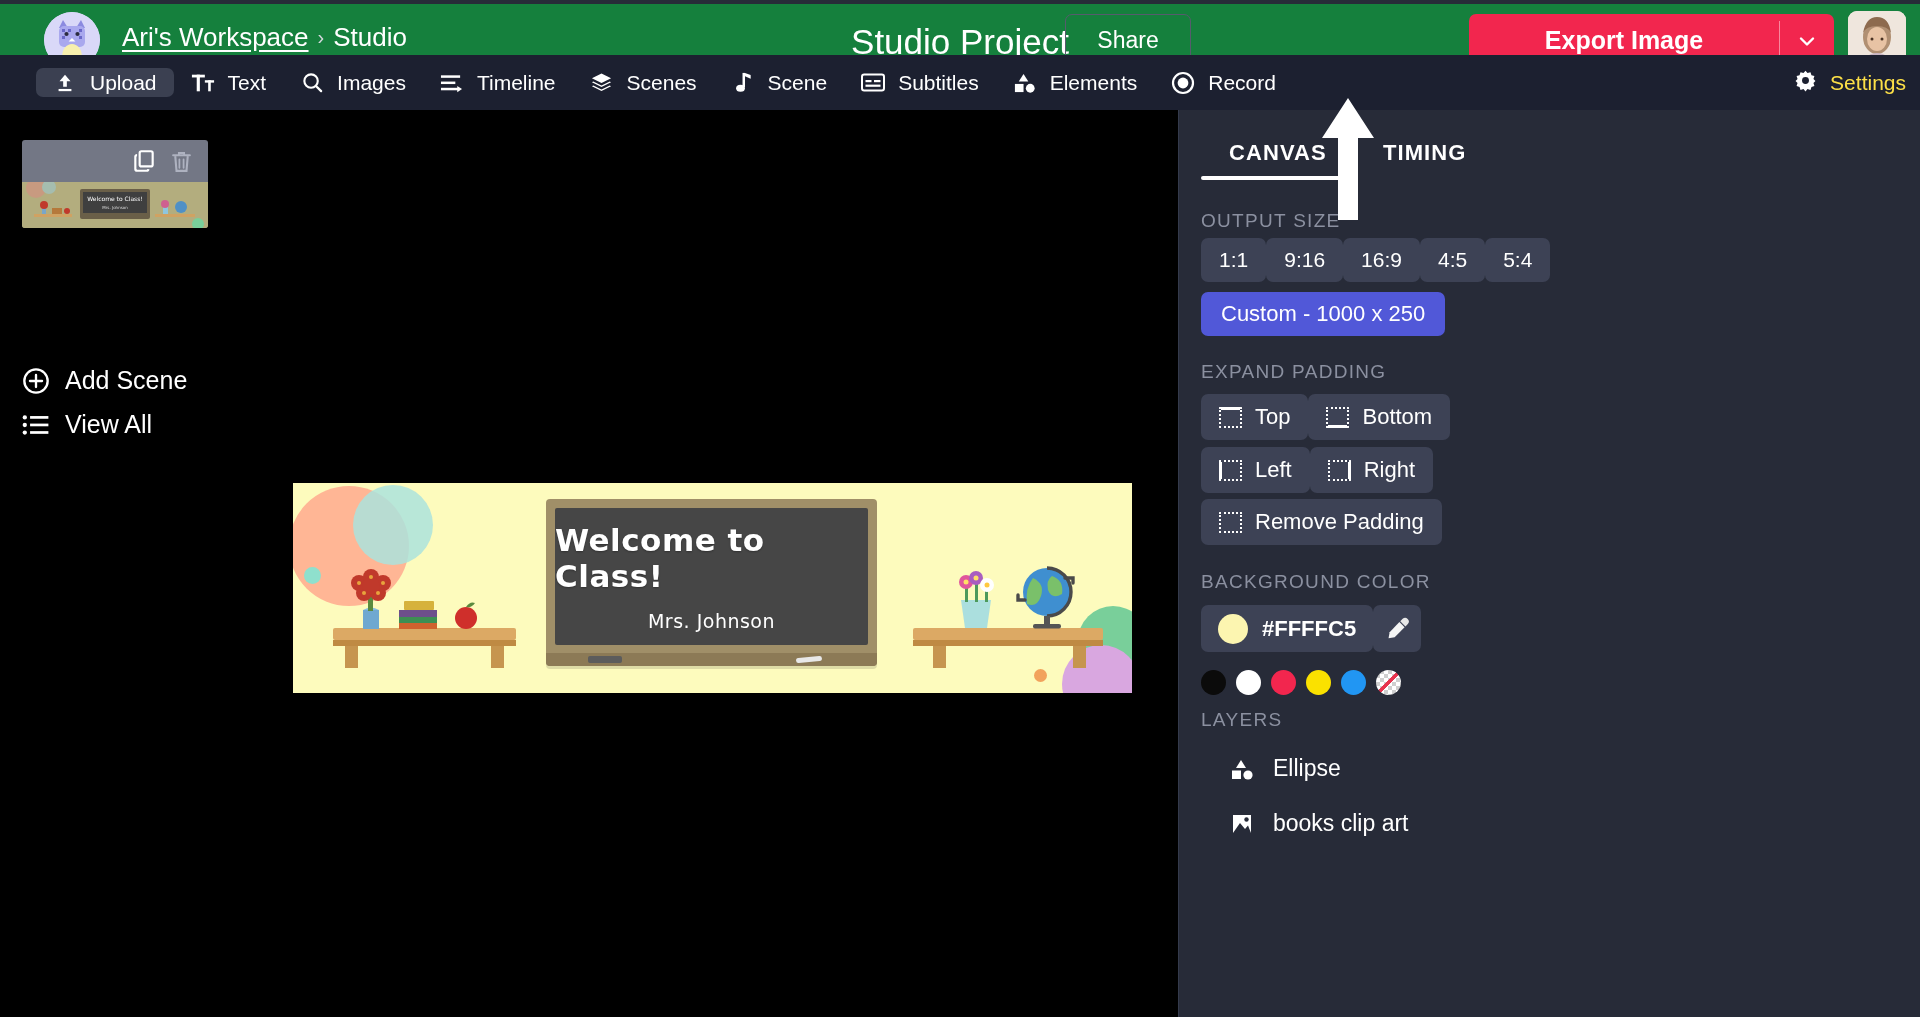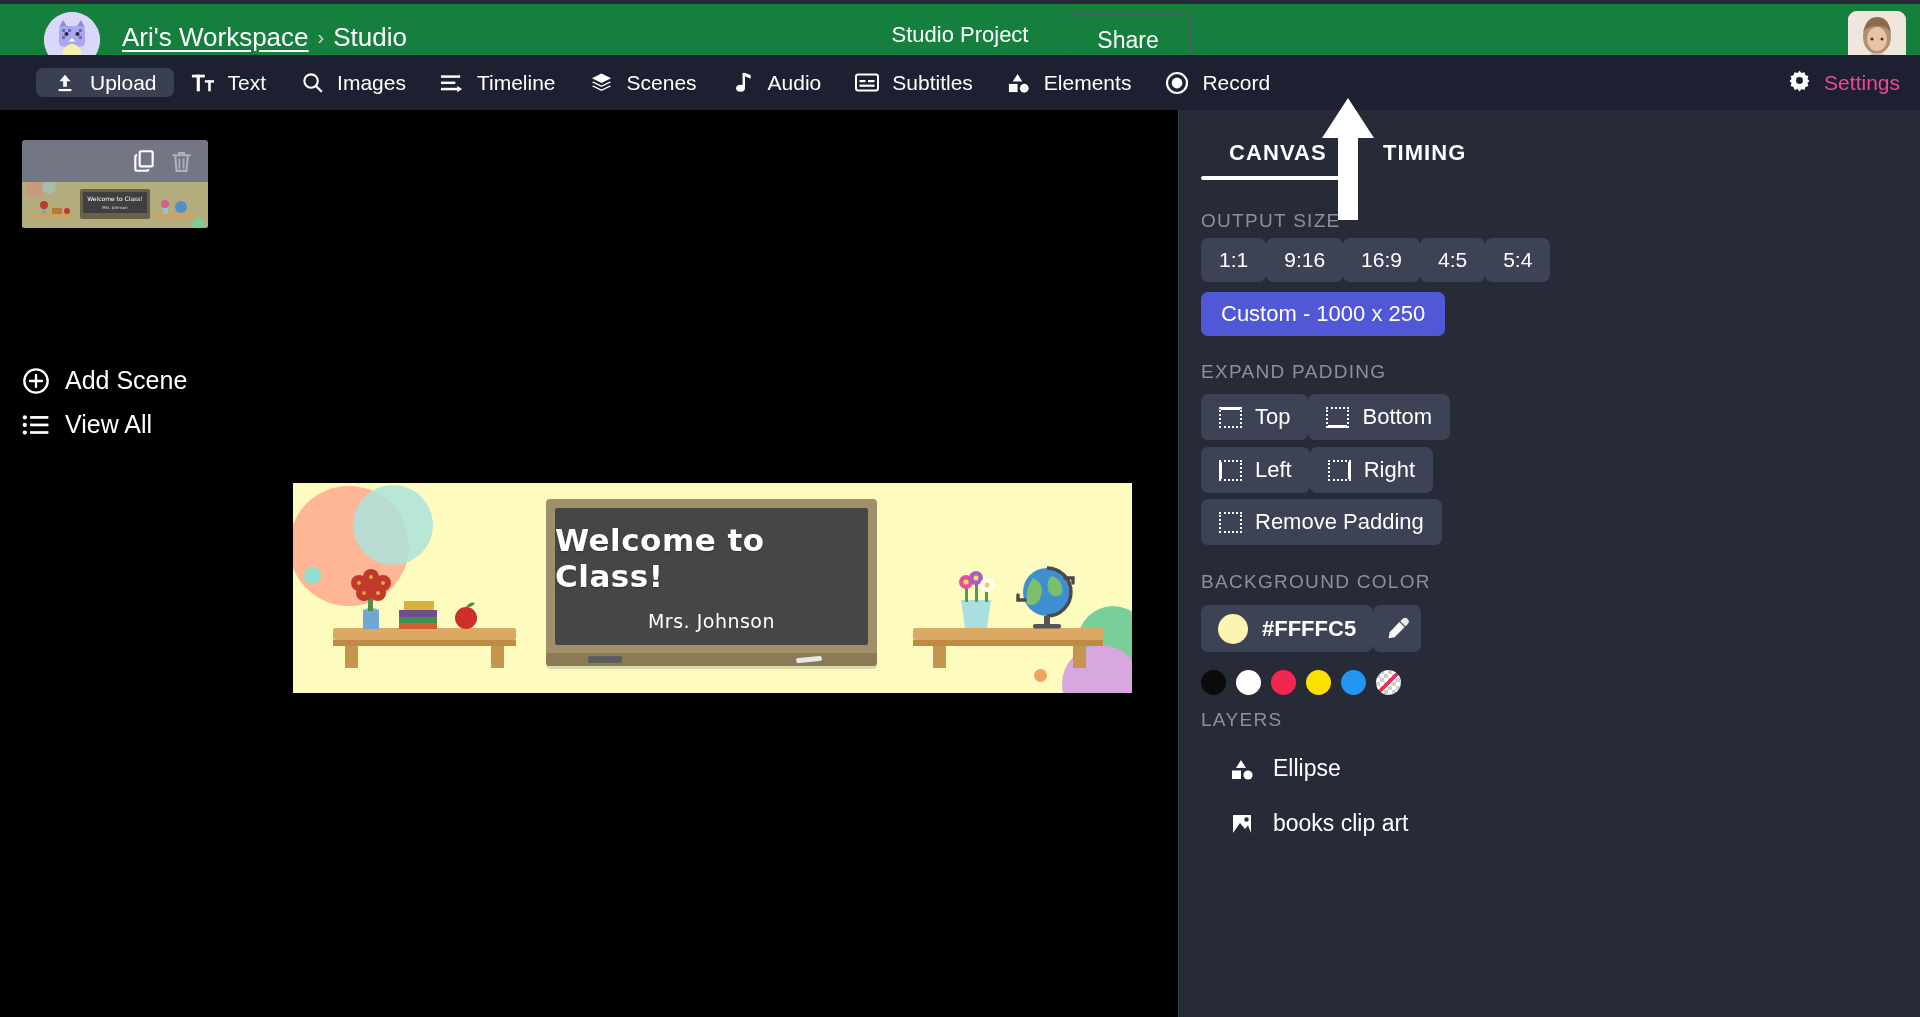--- a/index.html
+++ b/index.html
@@ -26,21 +26,21 @@
   .breadcrumb {
     position: absolute; left: 122px; top: 18px;
     font-size: 26px; color: #ffffff; display: flex; align-items: center; gap: 9px;
     white-space: nowrap;
   }
   .bc-ws { text-decoration: underline; text-underline-offset: 4px; cursor: pointer; }
   .bc-sep { font-size: 20px; color: #d7d9e0; }
   .bc-cur { color: #ffffff; }
   .proj-title {
     position: absolute; left: 0; right: 0; top: 18px;
-    text-align: center; font-size: 22px; color: #ffffff;
+    text-align: center; font-size: 35px; color: #ffffff;
   }
   .btn-share {
     position: absolute; right: 729px; top: 10px;
     width: 126px; height: 53px; border: 1px solid #565b6d; border-radius: 7px;
     background: transparent; color: #ffffff; font-size: 23px;
     display: flex; align-items: center; justify-content: center; cursor: pointer;
     font-family: "Liberation Sans", sans-serif;
   }
   .export-group {
     position: absolute; right: 86px; top: 10px; height: 53px;
@@ -72,22 +72,22 @@
     background: #1c2030; display: flex; align-items: center; padding-left: 36px;
   }
   .tool {
     display: flex; align-items: center; gap: 13px; height: 29px;
     padding: 0 17px; border-radius: 7px; color: #ffffff; font-size: 21px;
     cursor: pointer; white-space: nowrap;
   }
   .tool.active { background: #3b4051; }
   .tool .ticon { display: flex; align-items: center; justify-content: center; width: 24px; height: 24px; }
   .tool-settings {
-    position: absolute; right: 20px; display: flex; align-items: center; gap: 13px;
-    color: #ec4899; font-size: 21px; cursor: pointer;
+    position: absolute; right: 14px; display: flex; align-items: center; gap: 13px;
+    color: #fde047; font-size: 21px; cursor: pointer;
   }
 
   
   .left-panel {
     position: absolute; top: 110px; left: 0; width: 1178px; bottom: 0;
     background: #000000;
   }
   .scene-thumb {
     position: absolute; left: 22px; top: 30px; width: 186px; height: 88px;
     border-radius: 3px; overflow: hidden; cursor: pointer;
@@ -243,20 +243,28 @@
     <div class="breadcrumb">
       <span class="bc-ws">Ari's Workspace</span>
       <span class="bc-sep">›</span>
       <span class="bc-cur">Studio</span>
     </div>
 
     <div class="proj-title">Studio Project</div>
 
     <div class="btn-share">Share</div>
 
+    <div class="export-group">
+      <div class="btn-export">Export Image</div>
+      <div class="btn-export-caret">
+        <svg width="24" height="24" viewBox="0 0 24 24">
+          <path d="M6 9.5 L12 15.5 L18 9.5" fill="none" stroke="#fff" stroke-width="2.4" stroke-linecap="round" stroke-linejoin="round"></path>
+        </svg>
+      </div>
+    </div>
 
     <div class="user-avatar">
       <svg viewBox="0 0 58 58" width="58" height="58">
         <rect width="58" height="58" fill="#efe6dd"></rect>
         <ellipse cx="29" cy="26" rx="14" ry="17" fill="#b08f72"></ellipse>
         <ellipse cx="29" cy="28" rx="10" ry="12" fill="#e8c3a4"></ellipse>
         <path d="M15 22 q3 -16 14 -16 q12 0 14 16 q-3 -7 -14 -7 q-11 0 -14 7z" fill="#8d6a4e"></path>
         <path d="M13 58 q3 -16 16 -16 q13 0 16 16z" fill="#c9b6c4"></path>
         <circle cx="24" cy="28" r="1.5" fill="#4a3324"></circle>
         <circle cx="34" cy="28" r="1.5" fill="#4a3324"></circle>
@@ -322,21 +330,21 @@
     </div>
 
     <div class="tool">
       <span class="ticon">
         <svg width="20" height="23" viewBox="0 0 20 24">
           <rect x="9.5" y="2" width="2.6" height="15" fill="#fff"></rect>
           <path d="M12.1 2 L18 4.3 V8 L12.1 5.6 Z" fill="#fff"></path>
           <ellipse cx="7.4" cy="18" rx="4.6" ry="3.7" fill="#fff"></ellipse>
         </svg>
       </span>
-      <span>Audio</span>
+      <span>Scene</span>
     </div>
 
     <div class="tool">
       <span class="ticon">
         <svg width="24" height="19" viewBox="0 0 24 19">
           <rect x="1" y="1.5" width="22" height="16" rx="2.2" fill="none" stroke="#fff" stroke-width="2"></rect>
           <rect x="4.5" y="7" width="6" height="2.2" fill="#fff"></rect>
           <rect x="13" y="7" width="6.5" height="2.2" fill="#fff"></rect>
           <rect x="4.5" y="11.6" width="15" height="2.2" fill="#fff"></rect>
         </svg>

